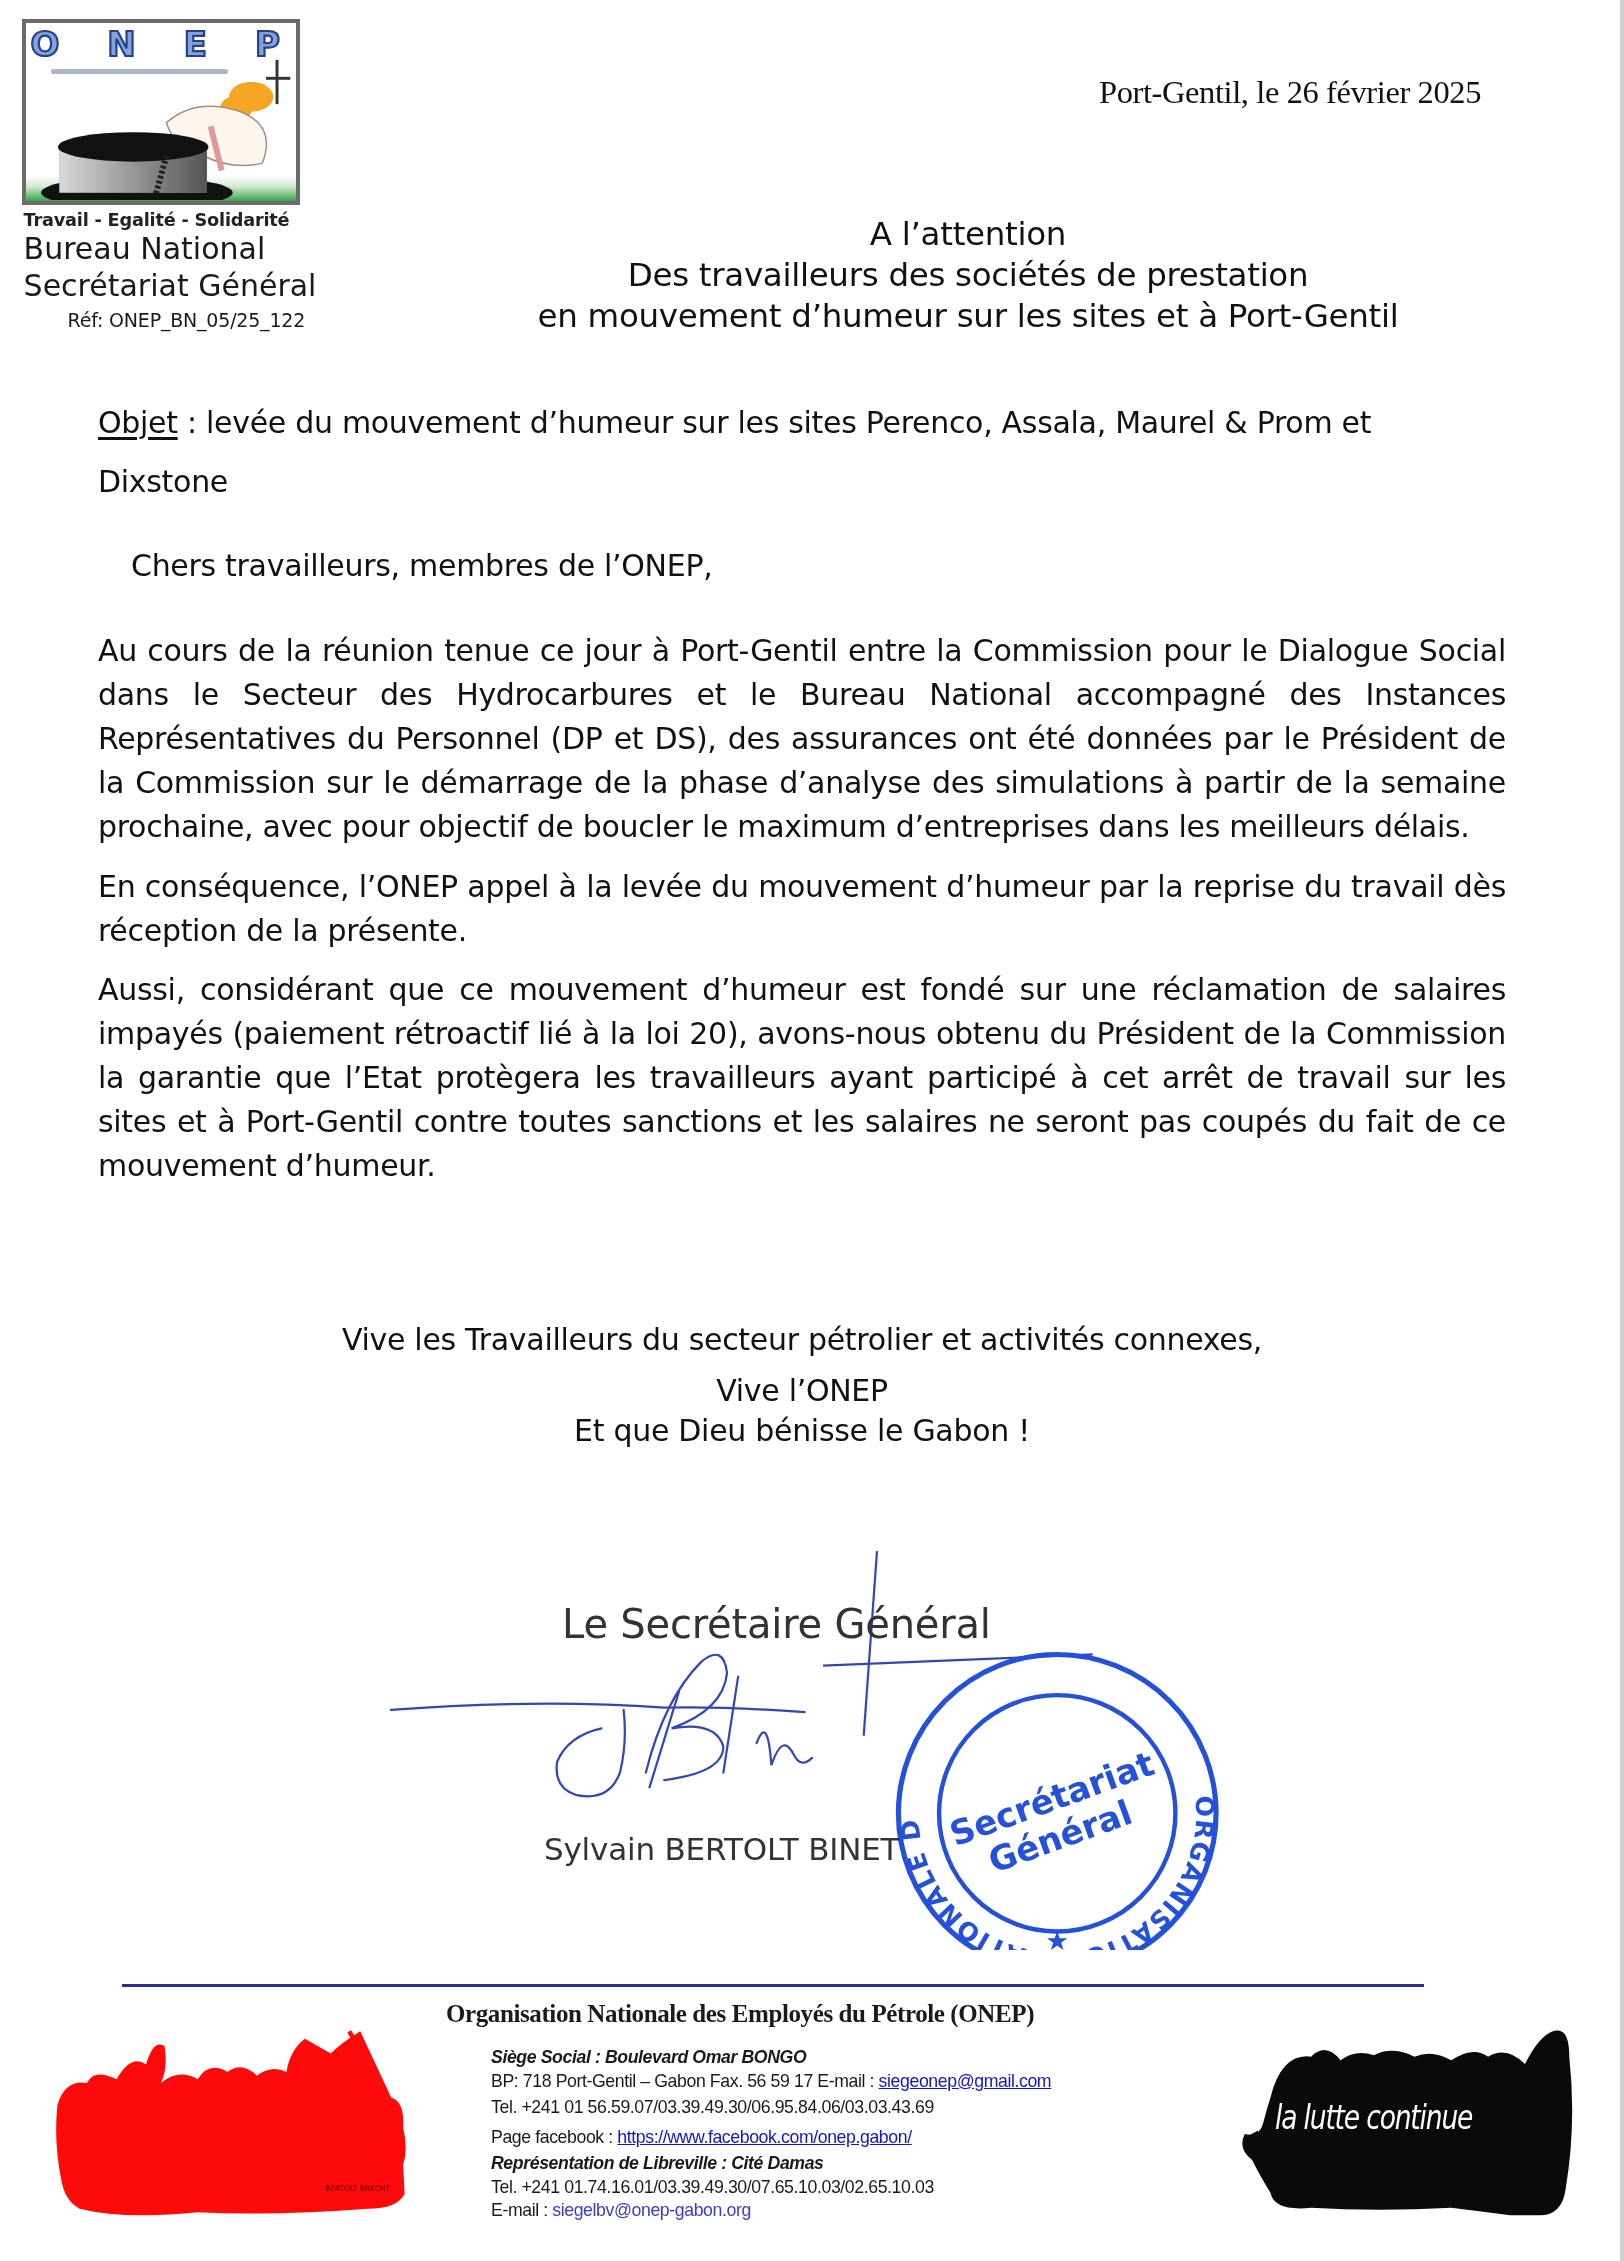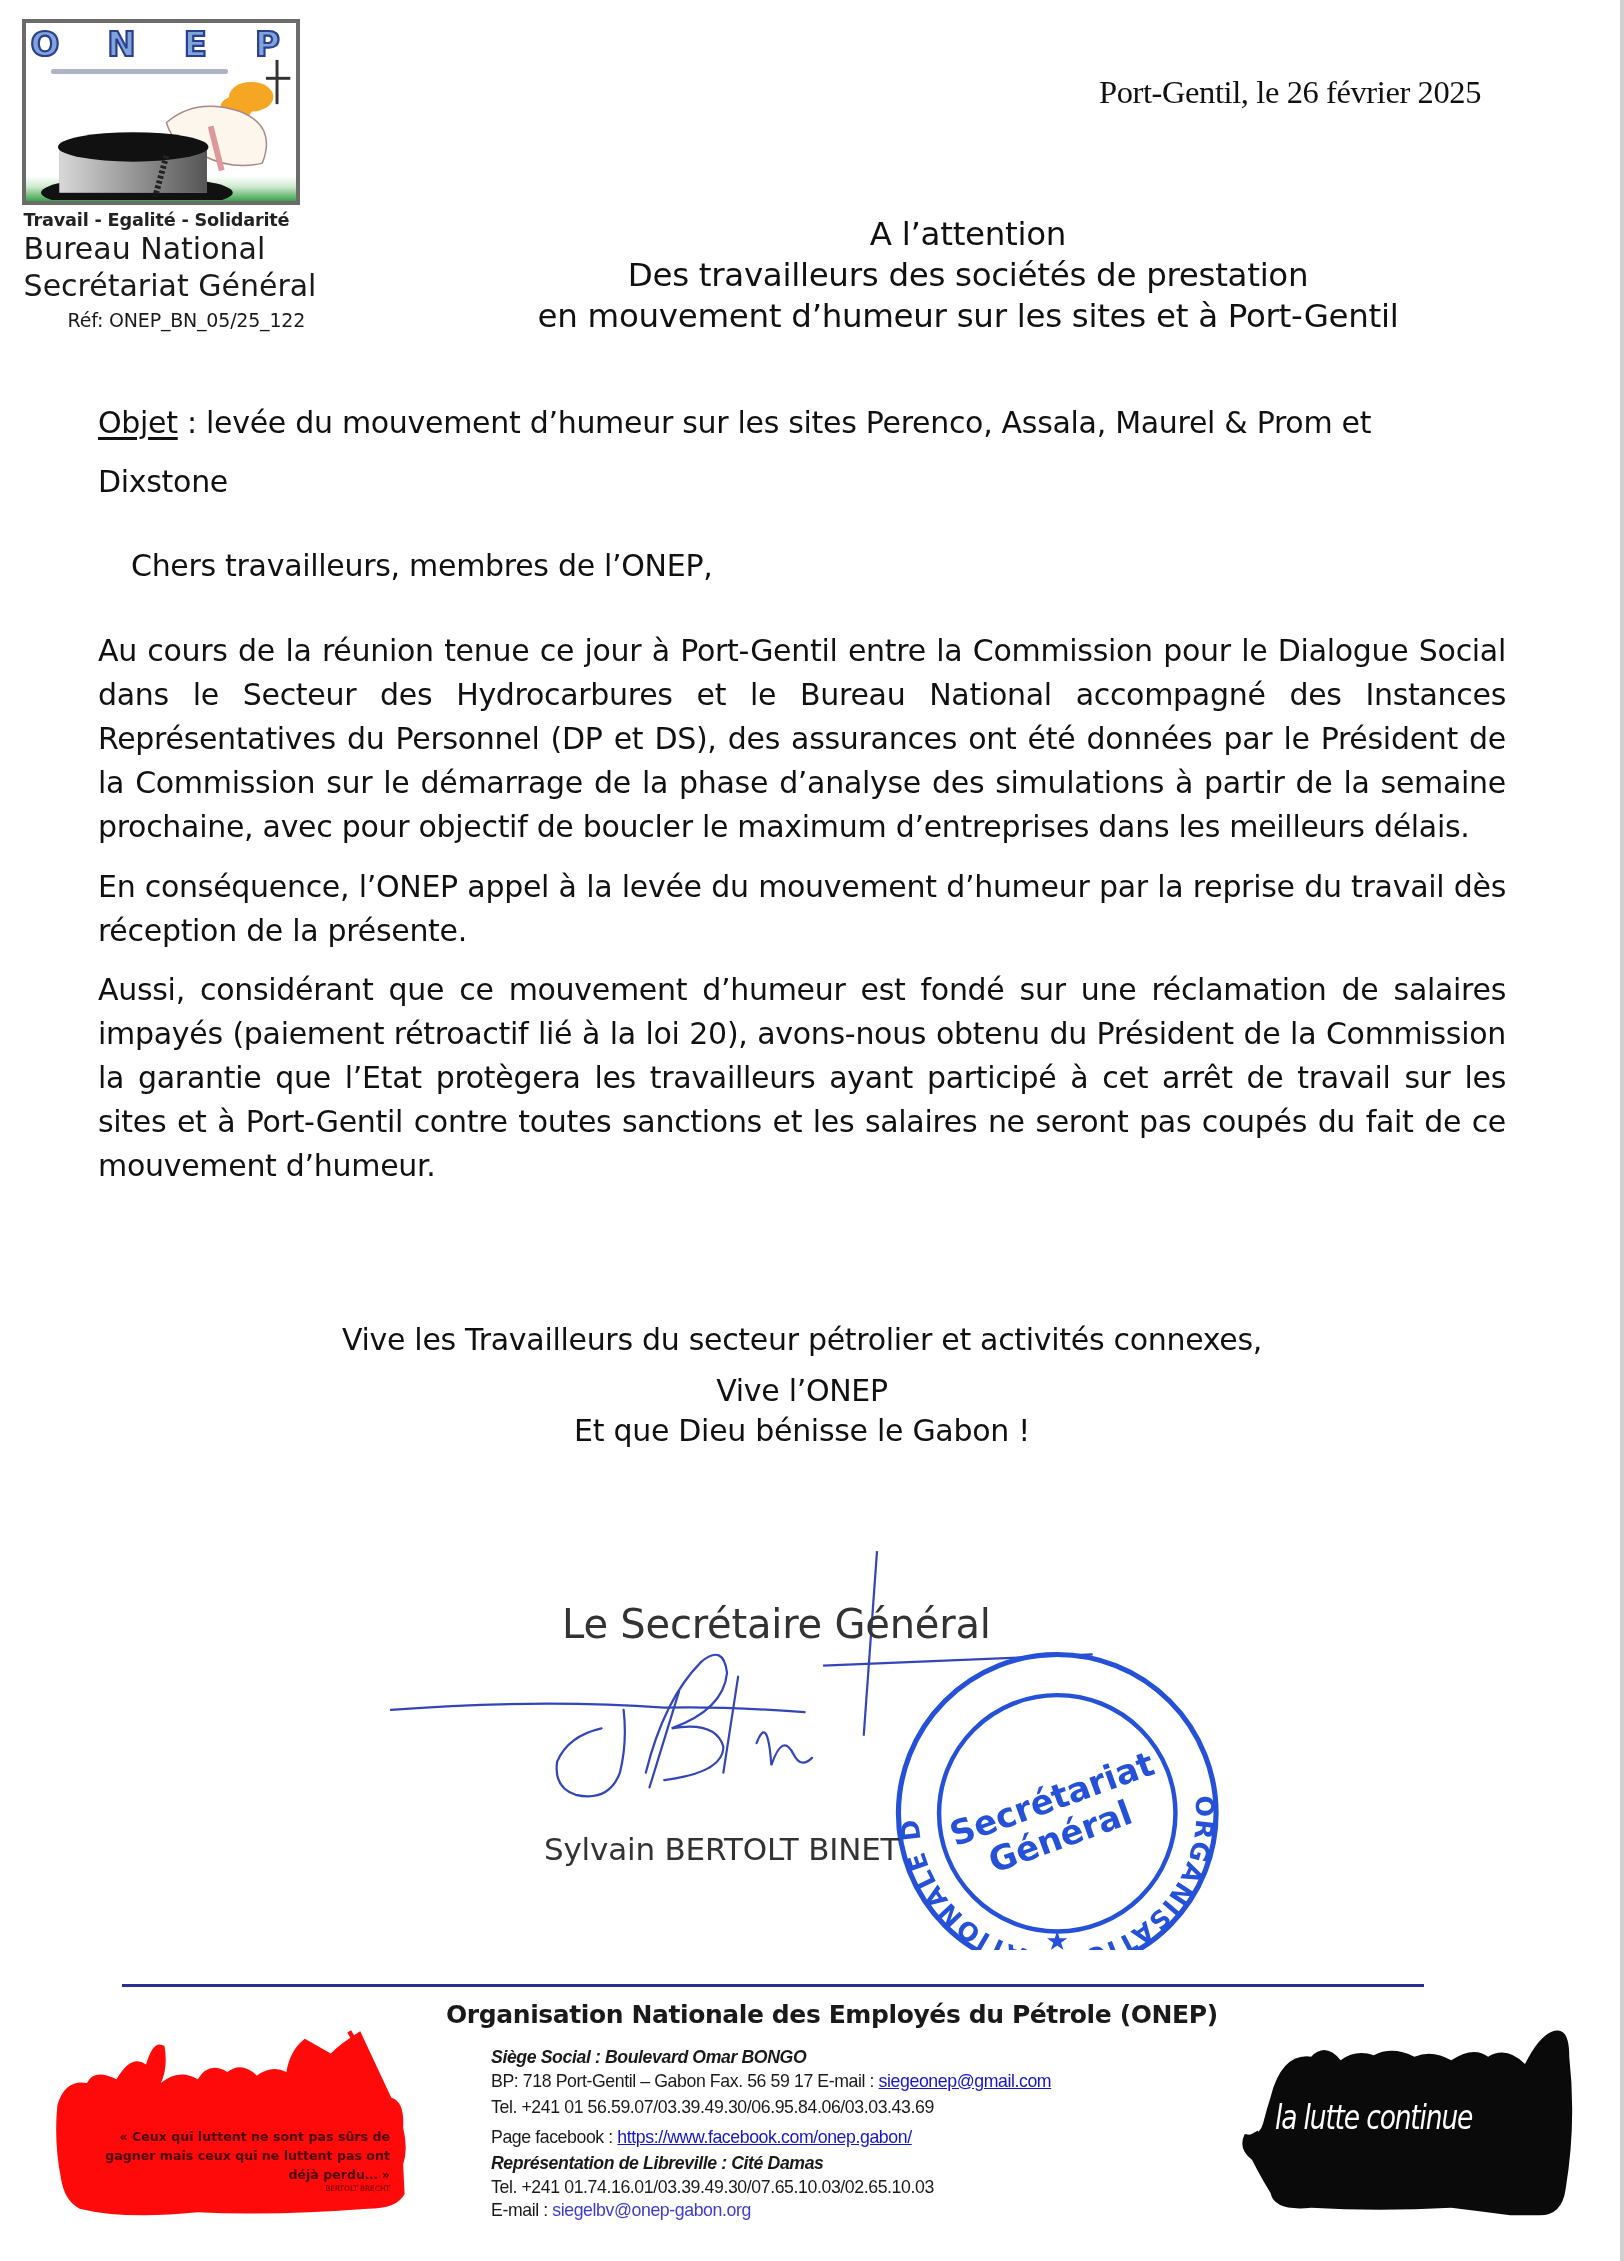--- a/index.html
+++ b/index.html
@@ -31,21 +31,21 @@
   .closing .l1 { line-height: 44px; margin-bottom: 9px; }
   .closing .l2, .closing .l3 { line-height: 40px; }
 
   
   .sig-title { left: 534px; top: 1601px; font-size: 40px; color: #333; letter-spacing: -0.2px; margin-left: 28px; }
   .sig-name { left: 544px; top: 1831px; font-size: 31px; color: #333; letter-spacing: -0.2px; }
   .sig-svg { left: 354px; top: 1551px; }
 
   
   .sep { left: 122px; top: 1984px; width: 1302px; height: 3px; background: #2b2f8f; }
-  .footer-title { left: 446px; top: 2000px; font-size: 25px; font-weight: bold; color: #1a1a1a; letter-spacing: -0.4px; }
+  .footer-title { left: 446px; top: 2000px; font-size: 25px; font-weight: bold; color: #1a1a1a; letter-spacing: -0.4px; font-family: Liberation Serif, serif; }
   .footer-lines { left: 491px; top: 2046px; font-family: "Liberation Sans", sans-serif; font-size: 17.7px; color: #1a1a1a; letter-spacing: -0.4px; }
   .footer-lines div { height: 29.5px; line-height: 29.5px; }
   .footer-lines .tight { height: 23.6px; line-height: 23.6px; }
   .footer-lines .bi { font-weight: bold; font-style: italic; }
   .footer-lines a { color: #1515c8; text-decoration: underline; }
   .footer-lines .plainlink { color: #3b3bd0; text-decoration: none; }
 
   .red-img { left: 50px; top: 2009px; }
   .quote { left: 87px; top: 2127px; width: 303px; text-align: right; font-size: 12.6px; line-height: 19px; color: #4a0000; font-weight: bold; }
   .quote-author { left: 222px; top: 2184px; width: 168px; text-align: right; font-size: 7.4px; color: #5a0000; }
@@ -154,21 +154,20 @@
   </svg>
   <div class="abs sig-title">Le Secrétaire Général</div>
   <div class="abs sig-name">Sylvain BERTOLT BINET</div>
 
   <div class="abs sep"></div>
 
   <svg class="abs red-img" width="362" height="222" viewBox="0 0 490 300">
     <path d="M10 130 Q20 95 50 100 Q60 80 90 95 Q110 60 130 75 Q140 40 155 50 Q160 80 150 100 Q175 80 200 95 Q215 70 240 85 Q260 70 280 90 Q300 75 320 85 Q325 55 345 40 L380 60 Q395 45 420 30 L462 120 Q480 125 478 160 Q485 190 478 210 L480 250 Q470 270 430 270 Q300 280 200 275 Q100 285 40 270 Q20 260 15 230 Q5 180 10 130 Z" fill="#ff0a0a"></path>
     <path d="M405 30 L460 125" stroke="#ff0a0a" stroke-width="6"></path>
   </svg>
-  <div class="abs quote">« Ceux qui luttent ne sont pas sûrs de gagner mais ceux qui ne luttent pas ont déjà perdu… »</div>
   <div class="abs quote-author">BERTOLT BRECHT</div>
 
   <div class="abs footer-title">Organisation Nationale des Employés du Pétrole (ONEP)</div>
   <div class="abs footer-lines">
     <div class="tight bi">Siège Social : Boulevard Omar BONGO</div>
     <div class="tight"><span>BP: 718 Port-Gentil – Gabon  Fax. 56 59 17 E-mail : </span><a>siegeonep@gmail.com</a></div>
     <div>Tel. +241 01 56.59.07/03.39.49.30/06.95.84.06/03.03.43.69</div>
     <div><span>Page facebook : </span><a>https://www.facebook.com/onep.gabon/</a></div>
     <div class="tight bi">Représentation de Libreville : Cité Damas</div>
     <div class="tight">Tel. +241 01.74.16.01/03.39.49.30/07.65.10.03/02.65.10.03</div>

